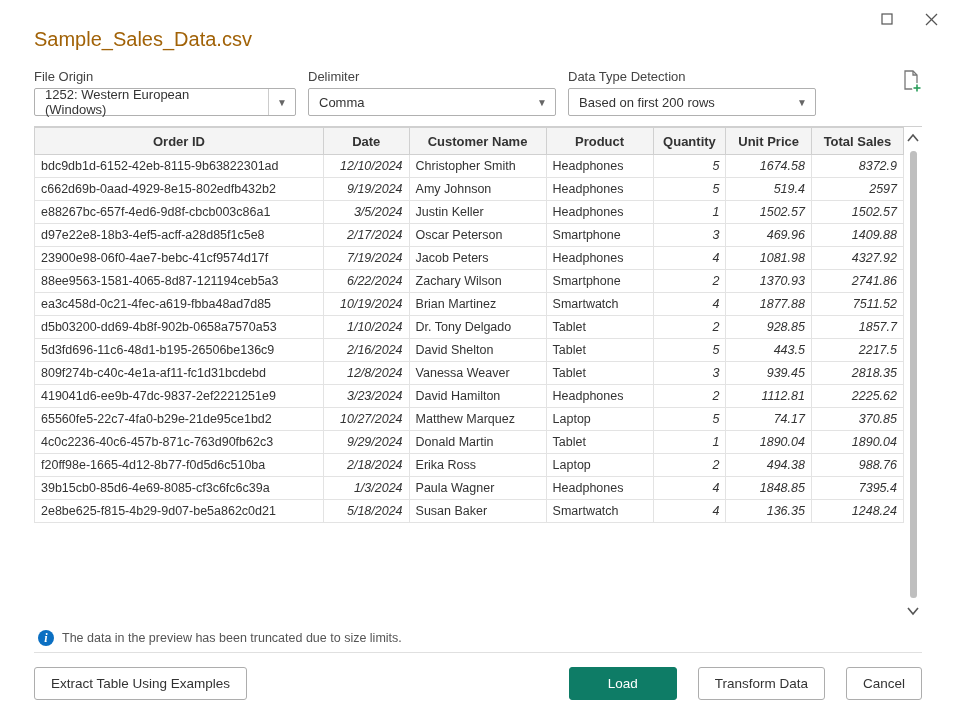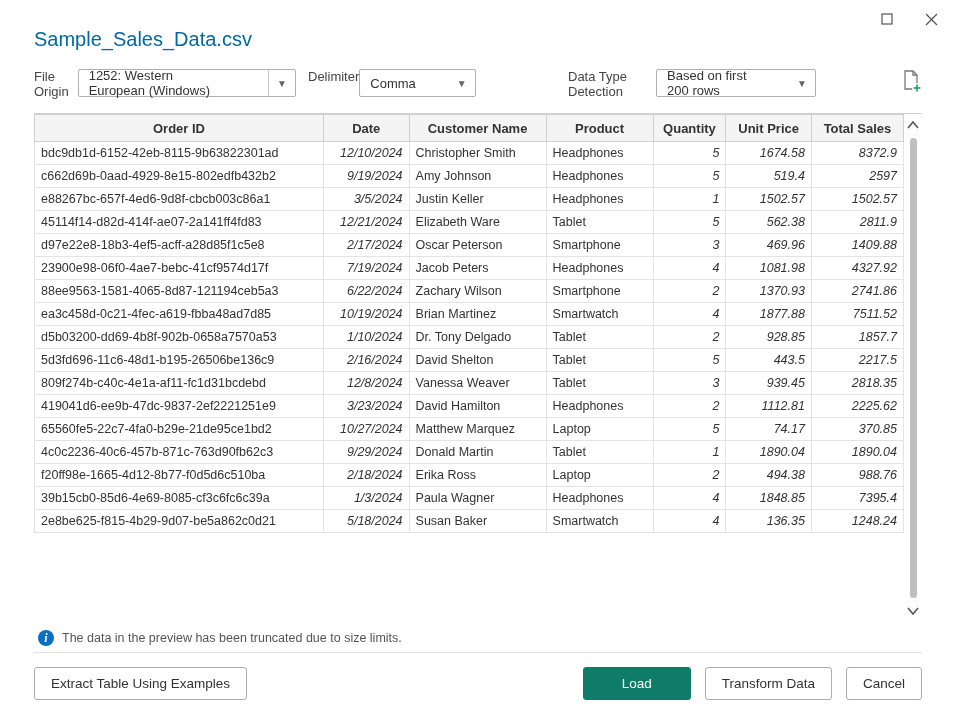--- a/index.html
+++ b/index.html
@@ -31,32 +31,33 @@
     height: 26px;
     display: flex;
     align-items: center;
     justify-content: center;
     color: #555;
     cursor: pointer;
   }
   .title {
     font-size: 20px;
     font-weight: 400;
-    color: #0369a1;
+    color: #a16207;
     margin-bottom: 18px;
   }
   .controls-row {
     display: flex;
     gap: 12px;
     align-items: flex-start;
     margin-bottom: 10px;
   }
   .control-group {
     display: flex;
-    flex-direction: row;
+    flex-direction: column;
+    justify-content: space-between;
   }
   .control-group.fo { width: 262px; }
   .control-group.dl { width: 248px; }
   .control-group.dt { width: 248px; }
   .control-label {
     font-size: 13px;
     color: #444;
     margin-bottom: 4px;
   }
   .dropdown {
@@ -192,21 +193,21 @@
     align-items: center;
     justify-content: center;
     font-style: italic;
     font-family: Georgia, serif;
   }
   .footer {
     display: flex;
     align-items: center;
     padding-top: 14px;
     border-top: 1px solid #e0e0e0;
-    gap: 14px;
+    gap: 21px;
   }
   .btn {
     border: 1px solid #adadad;
     border-radius: 3px;
     padding: 8px 16px;
     background: #fff;
     font-size: 13.5px;
     color: #333;
     cursor: pointer;
   }
@@ -318,29 +319,20 @@
             <tr>
               <td>e88267bc-657f-4ed6-9d8f-cbcb003c86a1</td>
               <td class="date">3/5/2024</td>
               <td>Justin Keller</td>
               <td>Headphones</td>
               <td class="num">1</td>
               <td class="num">1502.57</td>
               <td class="num">1502.57</td>
             </tr>
             <tr>
-              <td>45114f14-d82d-414f-ae07-2a141ff4fd83</td>
-              <td class="date">12/21/2024</td>
-              <td>Elizabeth Ware</td>
-              <td>Tablet</td>
-              <td class="num">5</td>
-              <td class="num">562.38</td>
-              <td class="num">2811.9</td>
-            </tr>
-            <tr>
               <td>d97e22e8-18b3-4ef5-acff-a28d85f1c5e8</td>
               <td class="date">2/17/2024</td>
               <td>Oscar Peterson</td>
               <td>Smartphone</td>
               <td class="num">3</td>
               <td class="num">469.96</td>
               <td class="num">1409.88</td>
             </tr>
             <tr>
               <td>23900e98-06f0-4ae7-bebc-41cf9574d17f</td>

